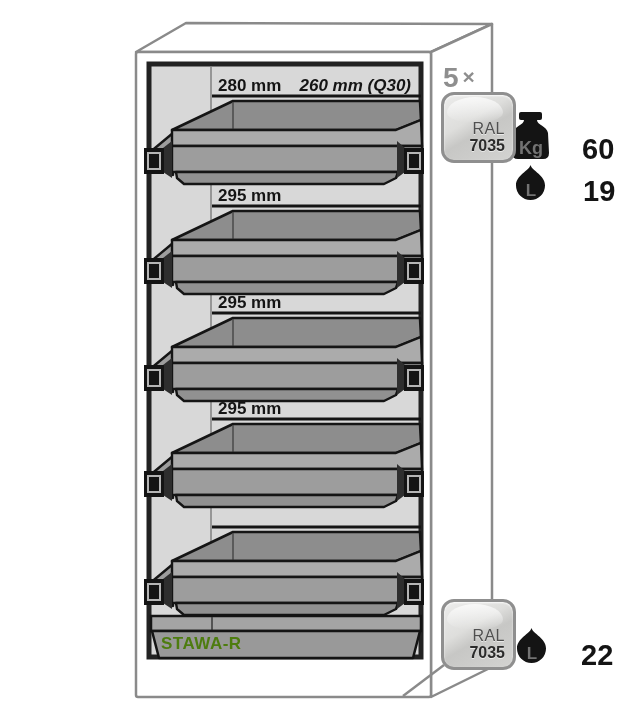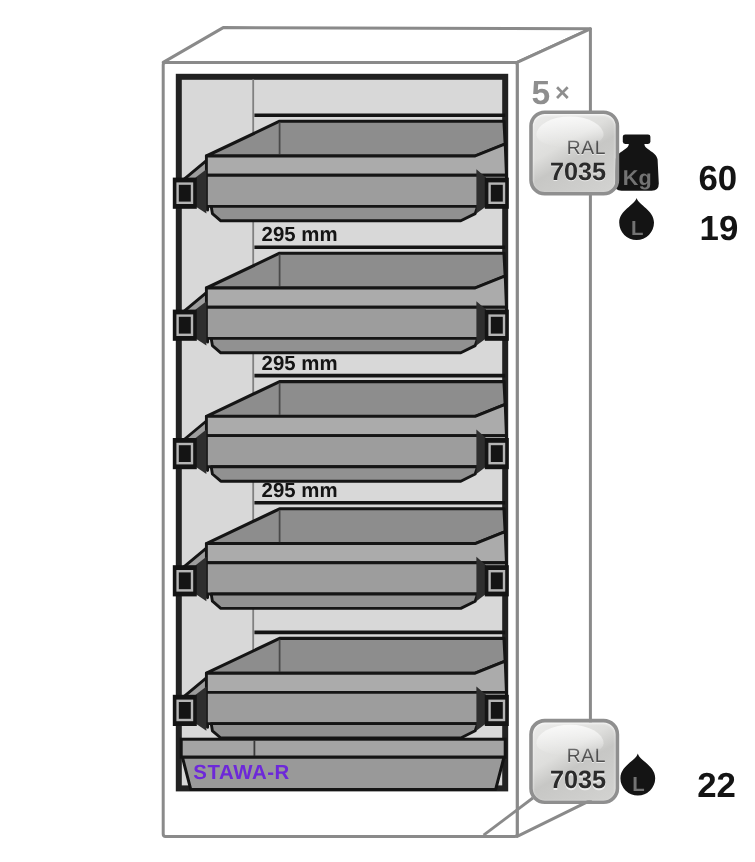--- a/index.html
+++ b/index.html
@@ -13,42 +13,42 @@
     position:absolute;left:212px;width:199px;height:21px;
     display:flex;justify-content:space-between;align-items:flex-end;
     font-size:17px;font-weight:bold;line-height:1;color:#141414;white-space:nowrap;
   }
   .dim-row .left{margin-left:6px;}
   .dim-row .q30{font-style:italic;}
   .r1{top:73px;} .r2{top:183px;} .r3{top:290px;} .r4{top:396px;} .r5{top:504px;}
   
   .base-label{
     position:absolute;left:161px;top:635px;font-size:17px;font-weight:bold;
-    color:#6d28d9;letter-spacing:.5px;line-height:1;
+    color:#4d7c0f;letter-spacing:.5px;line-height:1;
   }
   
   .multiplier{
     position:absolute;left:443px;top:64px;color:#8e8e8e;font-weight:bold;line-height:1;
   }
   .multiplier .count{font-size:28px;}
   .multiplier .symbol{font-size:21px;vertical-align:3px;margin-left:4px;}
   
   .ral-badge{
     position:absolute;width:61px;height:59px;border:3px solid #8f8f8f;border-radius:13px;
     background:linear-gradient(150deg,#ececeb 0%,#dededc 38%,#c7c7c5 55%,#d3d3d1 100%);
     display:flex;flex-direction:column;align-items:flex-end;justify-content:flex-end;
     padding:1px 8px 5px 0;box-sizing:content-box;box-shadow:inset 0 1px 2px rgba(255,255,255,.85);
   }
   .ral-badge::before{
     content:"";position:absolute;left:3px;top:2px;right:10px;height:26px;
     border-radius:50% 50% 50% 50%/60% 60% 40% 40%;
     background:linear-gradient(180deg,rgba(255,255,255,.75),rgba(255,255,255,0));
   }
   .ral-badge .ral-name{font-size:16px;color:#4f4f4f;line-height:1.05;letter-spacing:.5px;text-shadow:0 1px 0 rgba(255,255,255,.6);}
-  .ral-badge .ral-code{font-size:21px;font-weight:bold;color:#2b2b2b;line-height:1.05;text-shadow:0 1px 0 rgba(255,255,255,.6);}
+  .ral-badge .ral-code{font-size:16px;font-weight:bold;color:#2b2b2b;line-height:1.05;text-shadow:0 1px 0 rgba(255,255,255,.6);}
   .badge-top{left:441px;top:92px;}
   .badge-bottom{left:441px;top:599px;}
   .icon-label{
     position:absolute;text-align:center;color:#737373;font-weight:bold;line-height:1;
   }
   .kg-label{left:513px;top:139px;width:36px;font-size:18px;}
   .l-label-top{left:516px;top:182px;width:30px;font-size:17px;}
   .l-label-bottom{left:517px;top:645px;width:30px;font-size:17px;}
   .spec-number{
     position:absolute;font-size:29px;font-weight:bold;color:#141414;line-height:1;margin-left:30px;
@@ -112,20 +112,24 @@
 
     <g>
       <rect x="519" y="112" width="23" height="8" rx="2" fill="#141414"></rect>
       <path d="M524,120 L537,120 C537,125 547,126 548,133 L549,153 Q549,159 543,159 L518,159 Q512,159 512,153 L513,133 C514,126 524,125 524,120 Z" fill="#141414"></path>
     </g>
 
     <path d="M530.5,165 C529,171 516,175 516,185.5 A14.5,14.5 0 1 0 545,185.5 C545,175 532,171 530.5,165 Z" fill="#141414"></path>
     <path d="M531.5,628 C530,634 517,638 517,648.5 A14.5,14.5 0 1 0 546,648.5 C546,638 533,634 531.5,628 Z" fill="#141414"></path>
   </svg>
 
+  <div class="dim-row r1">
+    <span class="left">280 mm</span>
+    <span class="q30">260 mm (Q30)</span>
+  </div>
   <div class="dim-row r2">
     <span class="left">295 mm</span>
   </div>
   <div class="dim-row r3">
     <span class="left">295 mm</span>
   </div>
   <div class="dim-row r4">
     <span class="left">295 mm</span>
   </div>
 

